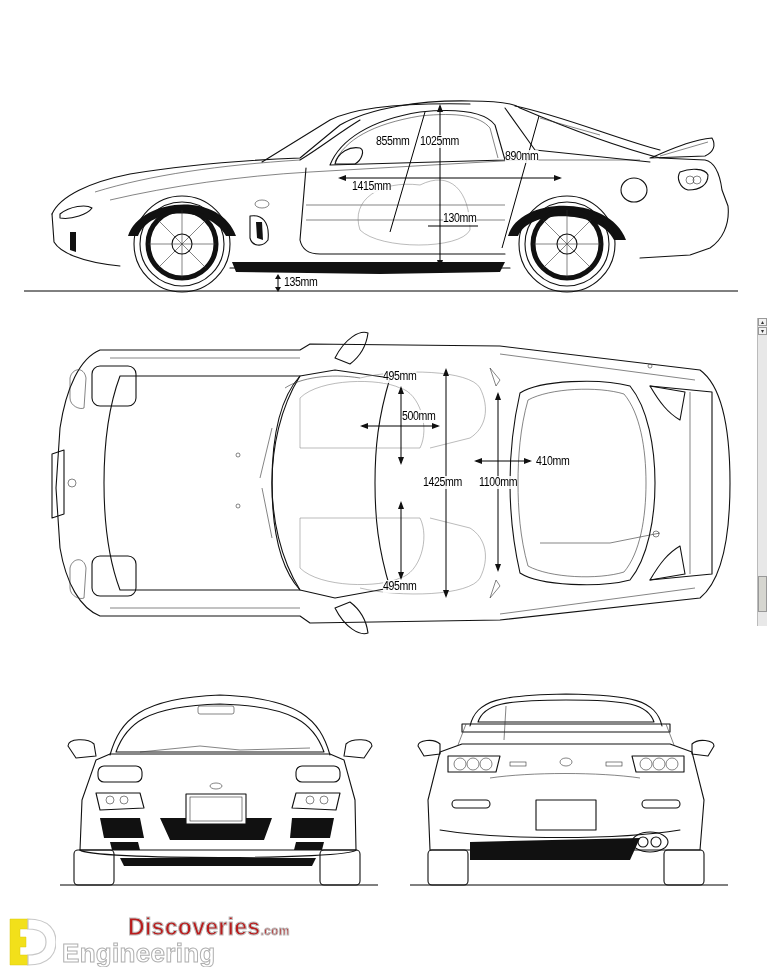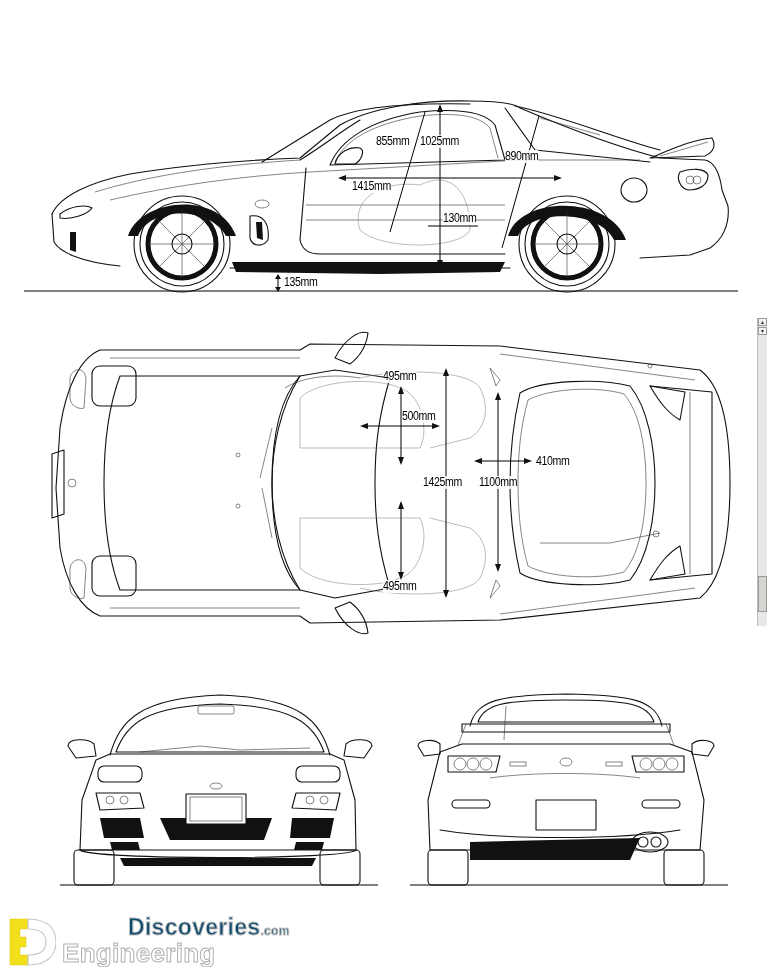--- a/index.html
+++ b/index.html
@@ -15,21 +15,21 @@
   .lbl { position:absolute; font-family:"Liberation Sans Narrow","Liberation Sans", sans-serif;
          font-size:12px; color:#000; background:rgba(255,255,255,0.85); letter-spacing:-0.4px;
          line-height:13px; white-space:nowrap; transform:scaleX(0.88); transform-origin:left center; }
   .scrollbar { position:absolute; left:757px; top:318px; width:9px; height:308px;
                background:#e8e8e8; border-left:1px solid #bbb; }
   .scroll-btn { position:absolute; left:0; width:9px; height:8px; background:#f2f2f2;
                 border:1px solid #999; box-sizing:border-box; font-size:6px; line-height:6px; text-align:center; color:#333; }
   .scroll-thumb { position:absolute; left:0; top:258px; width:9px; height:36px; background:#d6d6d0; border:1px solid #999; box-sizing:border-box; }
   .logo { position:absolute; left:0; top:898px; width:300px; height:69px; }
   .logo-mark { position:absolute; left:6px; top:19px; width:50px; height:50px; }
-  .logo-disc { position:absolute; left:128px; top:16px; font-size:23px; color:#0c4a6e;
+  .logo-disc { position:absolute; left:128px; top:16px; font-size:23px; color:#b91c1c;
                -webkit-text-stroke:1px #bdbdbd; font-weight:bold; letter-spacing:0.3px; }
   .logo-disc small { font-size:12px; }
   .logo-eng { position:absolute; left:62px; top:40px; font-size:26px; color:#fff;
               -webkit-text-stroke:1px #b0b0b0; font-weight:bold; letter-spacing:0.3px; }
 </style>
 </head>
 <body>
 
 <div class="view" style="left:0;top:90px;width:768px;height:210px;">
   <svg width="768" height="210" viewBox="0 90 768 210">

